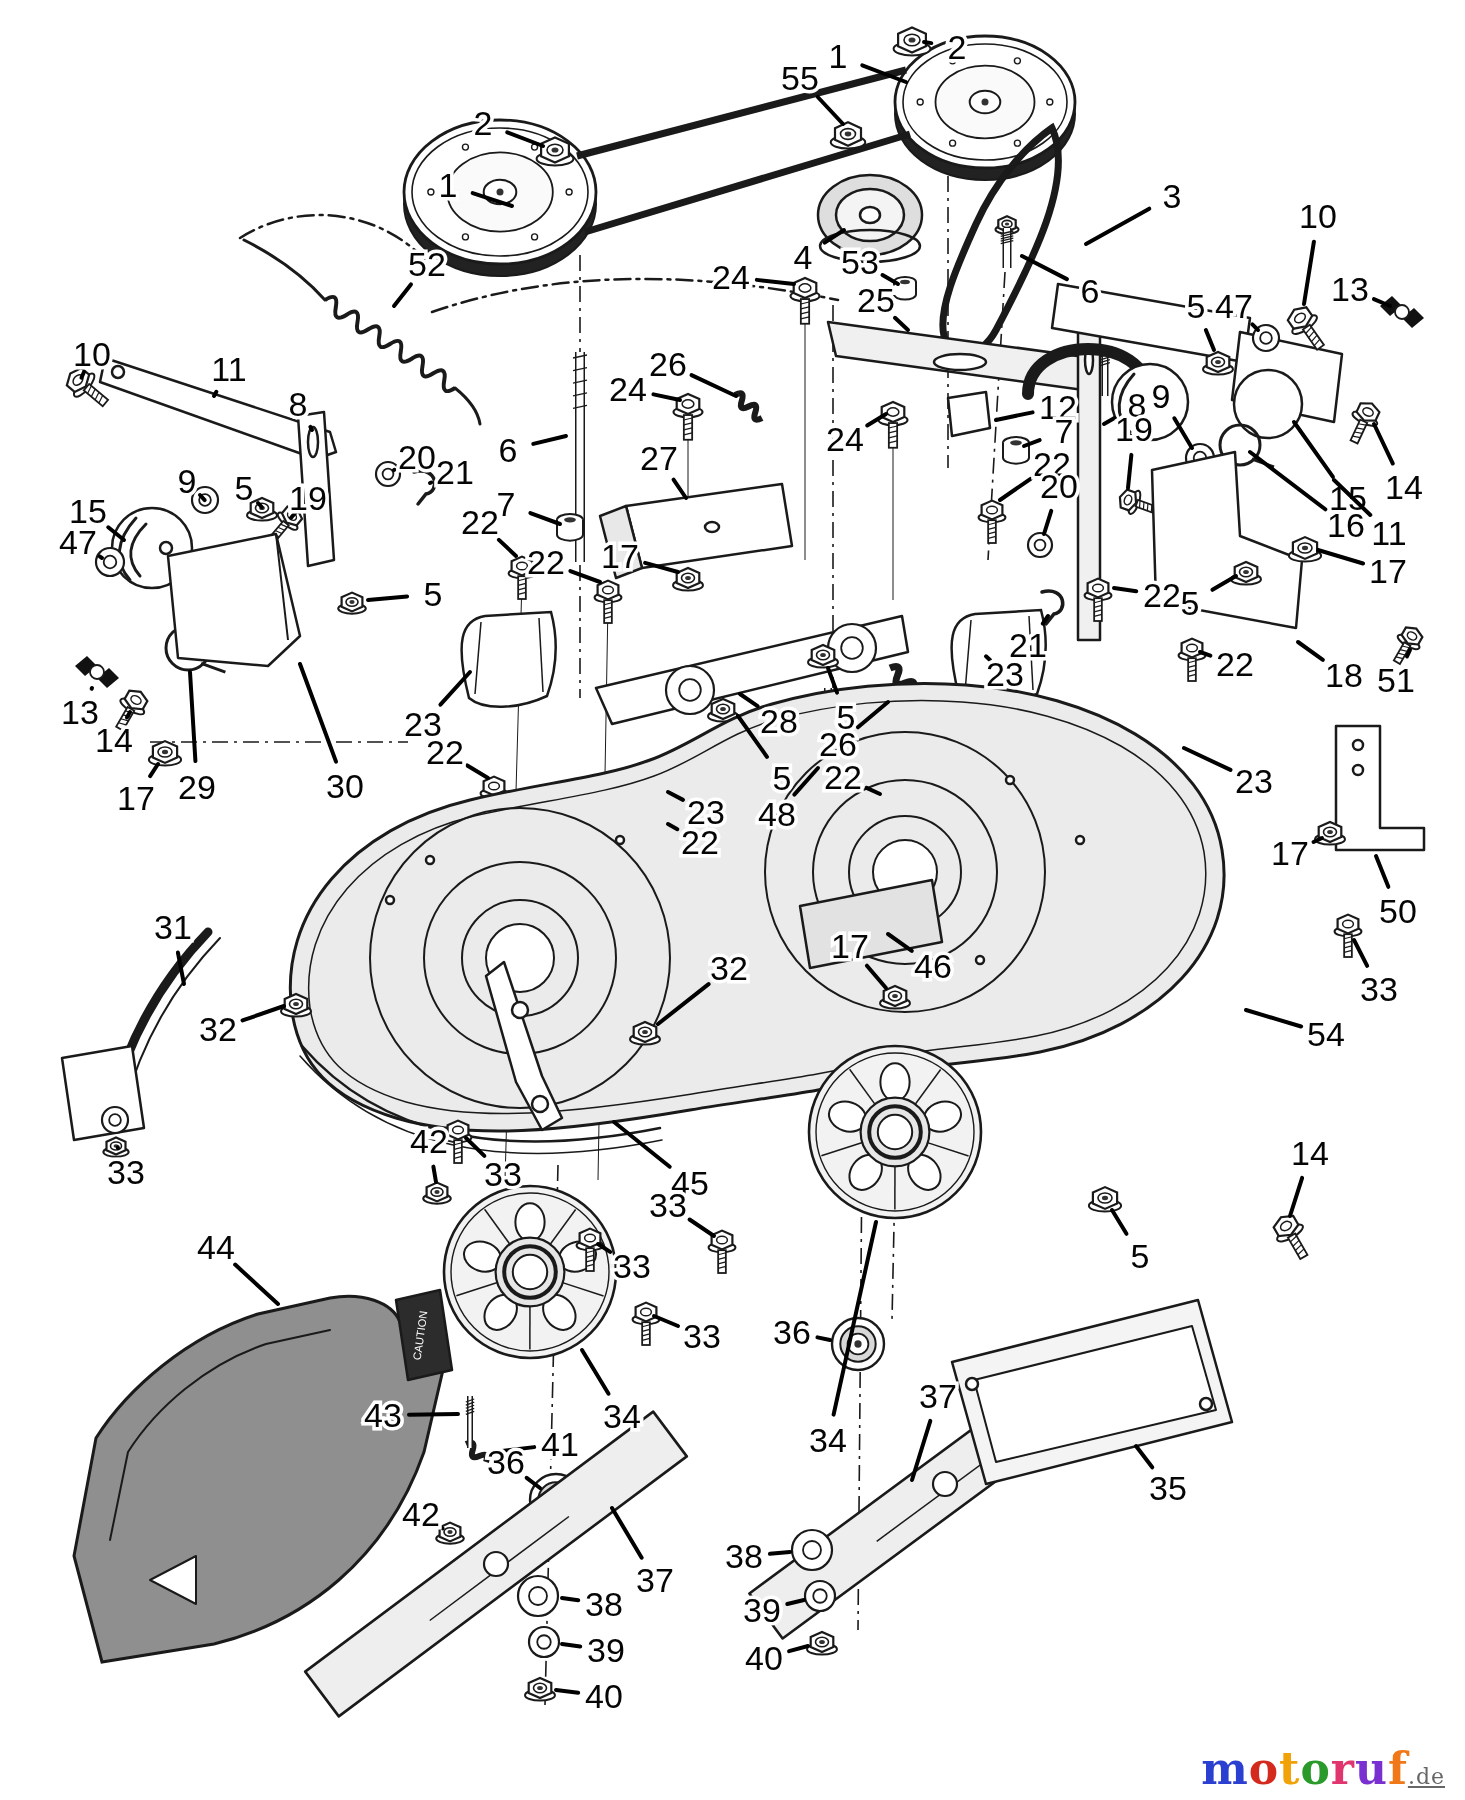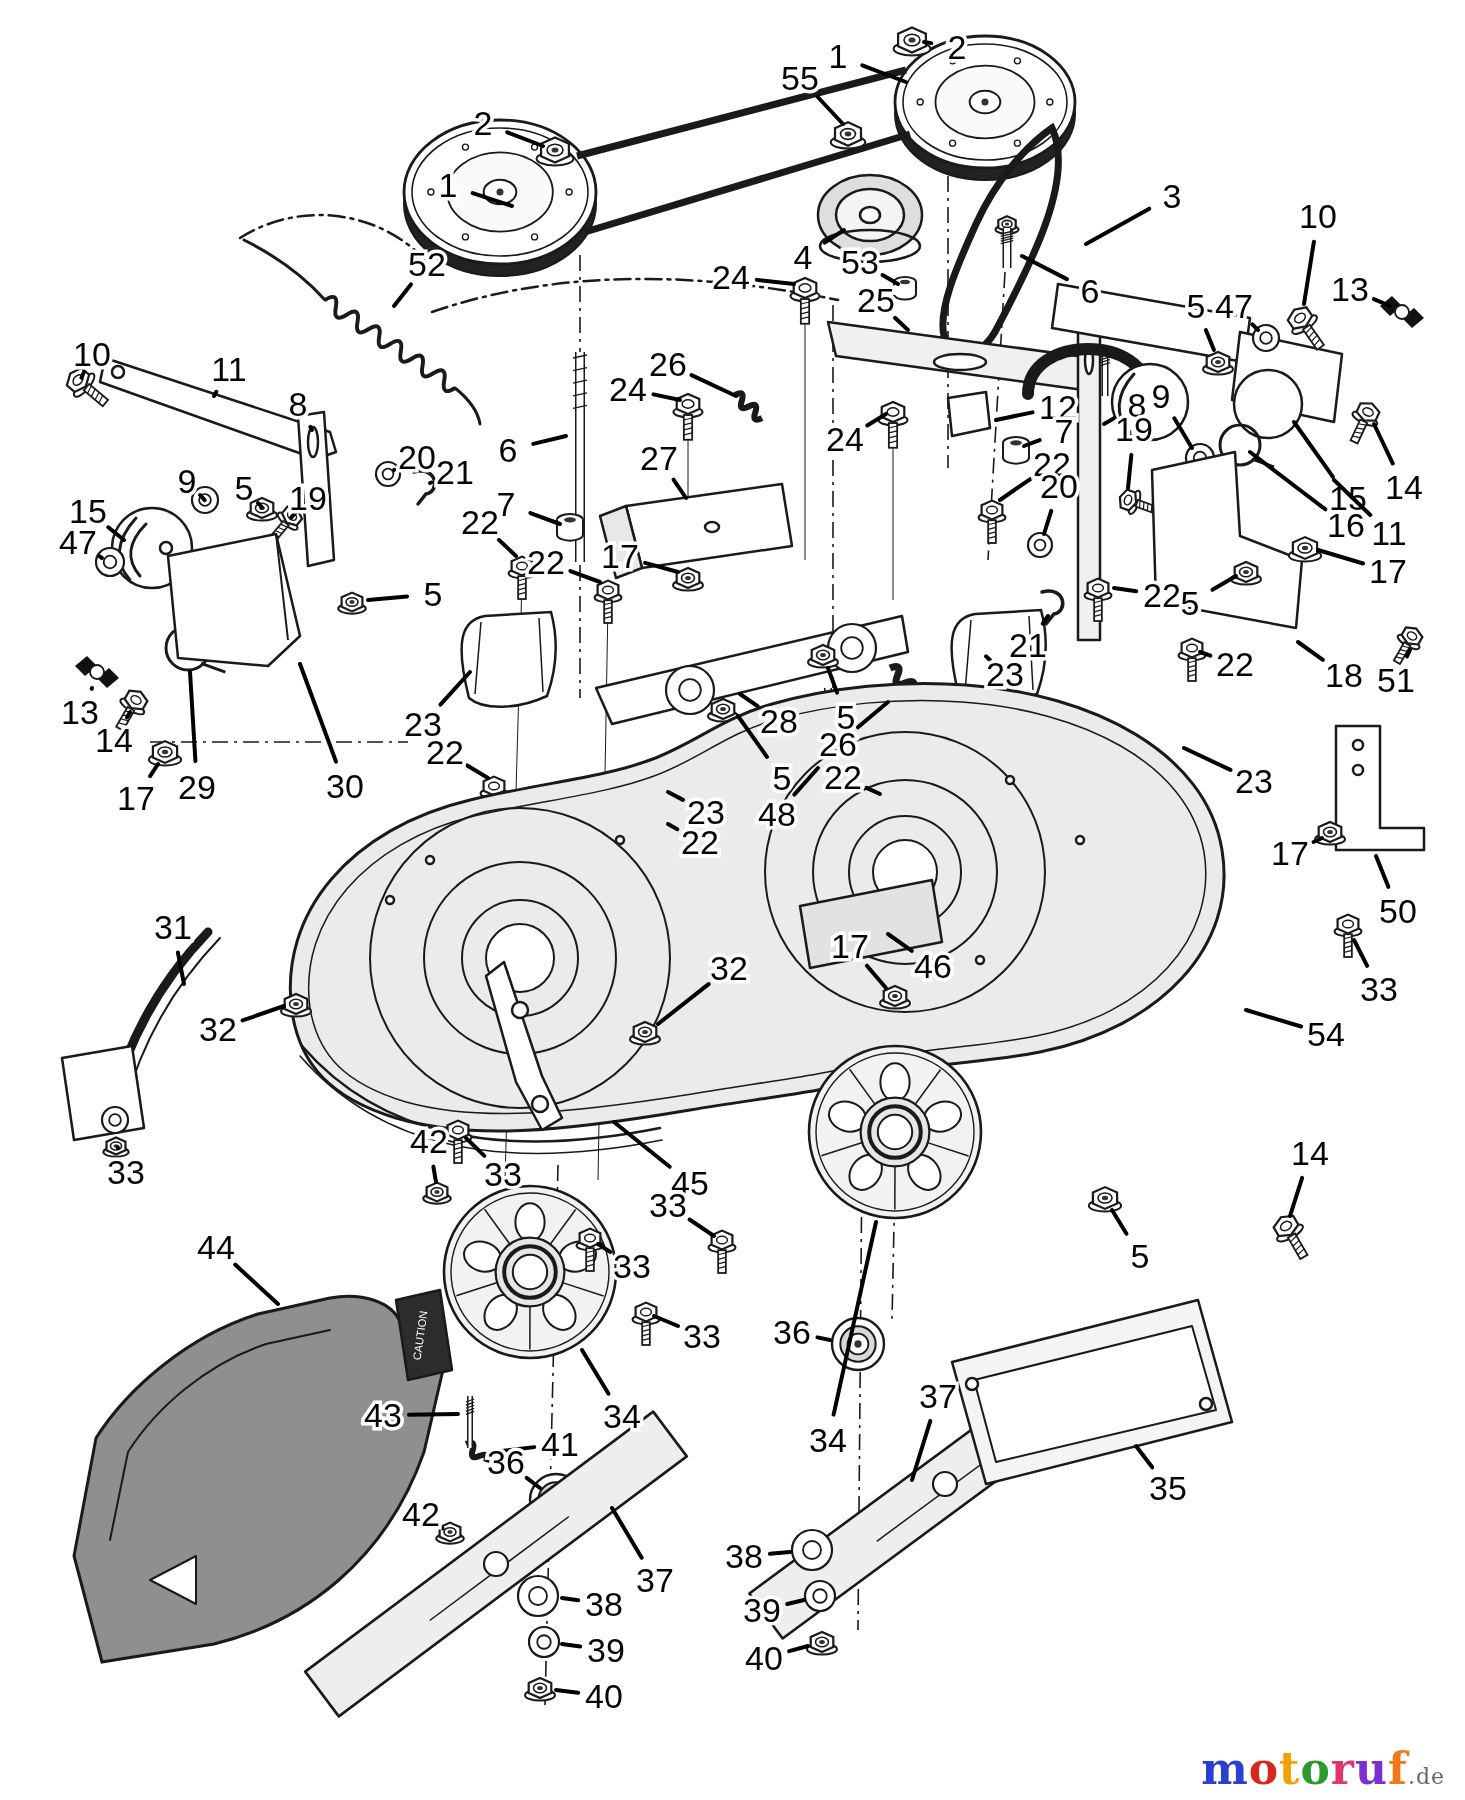--- a/index.html
+++ b/index.html
@@ -1,21 +1,21 @@
 <!DOCTYPE html>
 <html><head>
 <meta charset="utf-8">
 <style>
   html,body{margin:0;padding:0;background:#fff;}
   #page{position:relative;width:1465px;height:1800px;background:#fff;overflow:hidden;
         font-family:"Liberation Sans",sans-serif;}
   #diagram{position:absolute;left:0;top:0;}
   #logo{position:absolute;right:20px;bottom:6px;font-family:"DejaVu Serif",serif;
         font-weight:bold;font-size:44px;letter-spacing:1px;user-select:none;}
-  #logo .suffix{font-size:22px;font-weight:normal;}
+  #logo .suffix{font-size:22px;font-weight:normal;text-decoration:underline;}
 </style>
 </head>
 <body>
 
 <div id="page">
   <svg id="diagram" width="1465" height="1800" viewBox="0 0 1465 1800">
       <line x1="580" y1="255" x2="580" y2="698" stroke="#1a1a1a" stroke-width="1.6" stroke-dasharray="16 6 3 6"></line>
       <line x1="833" y1="305" x2="833" y2="688" stroke="#1a1a1a" stroke-width="1.6" stroke-dasharray="16 6 3 6"></line>
       <line x1="948" y1="145" x2="948" y2="468" stroke="#1a1a1a" stroke-width="1.6" stroke-dasharray="16 6 3 6"></line>
       <line x1="1005" y1="272" x2="988" y2="560" stroke="#1a1a1a" stroke-width="1.6" stroke-dasharray="16 6 3 6"></line>

